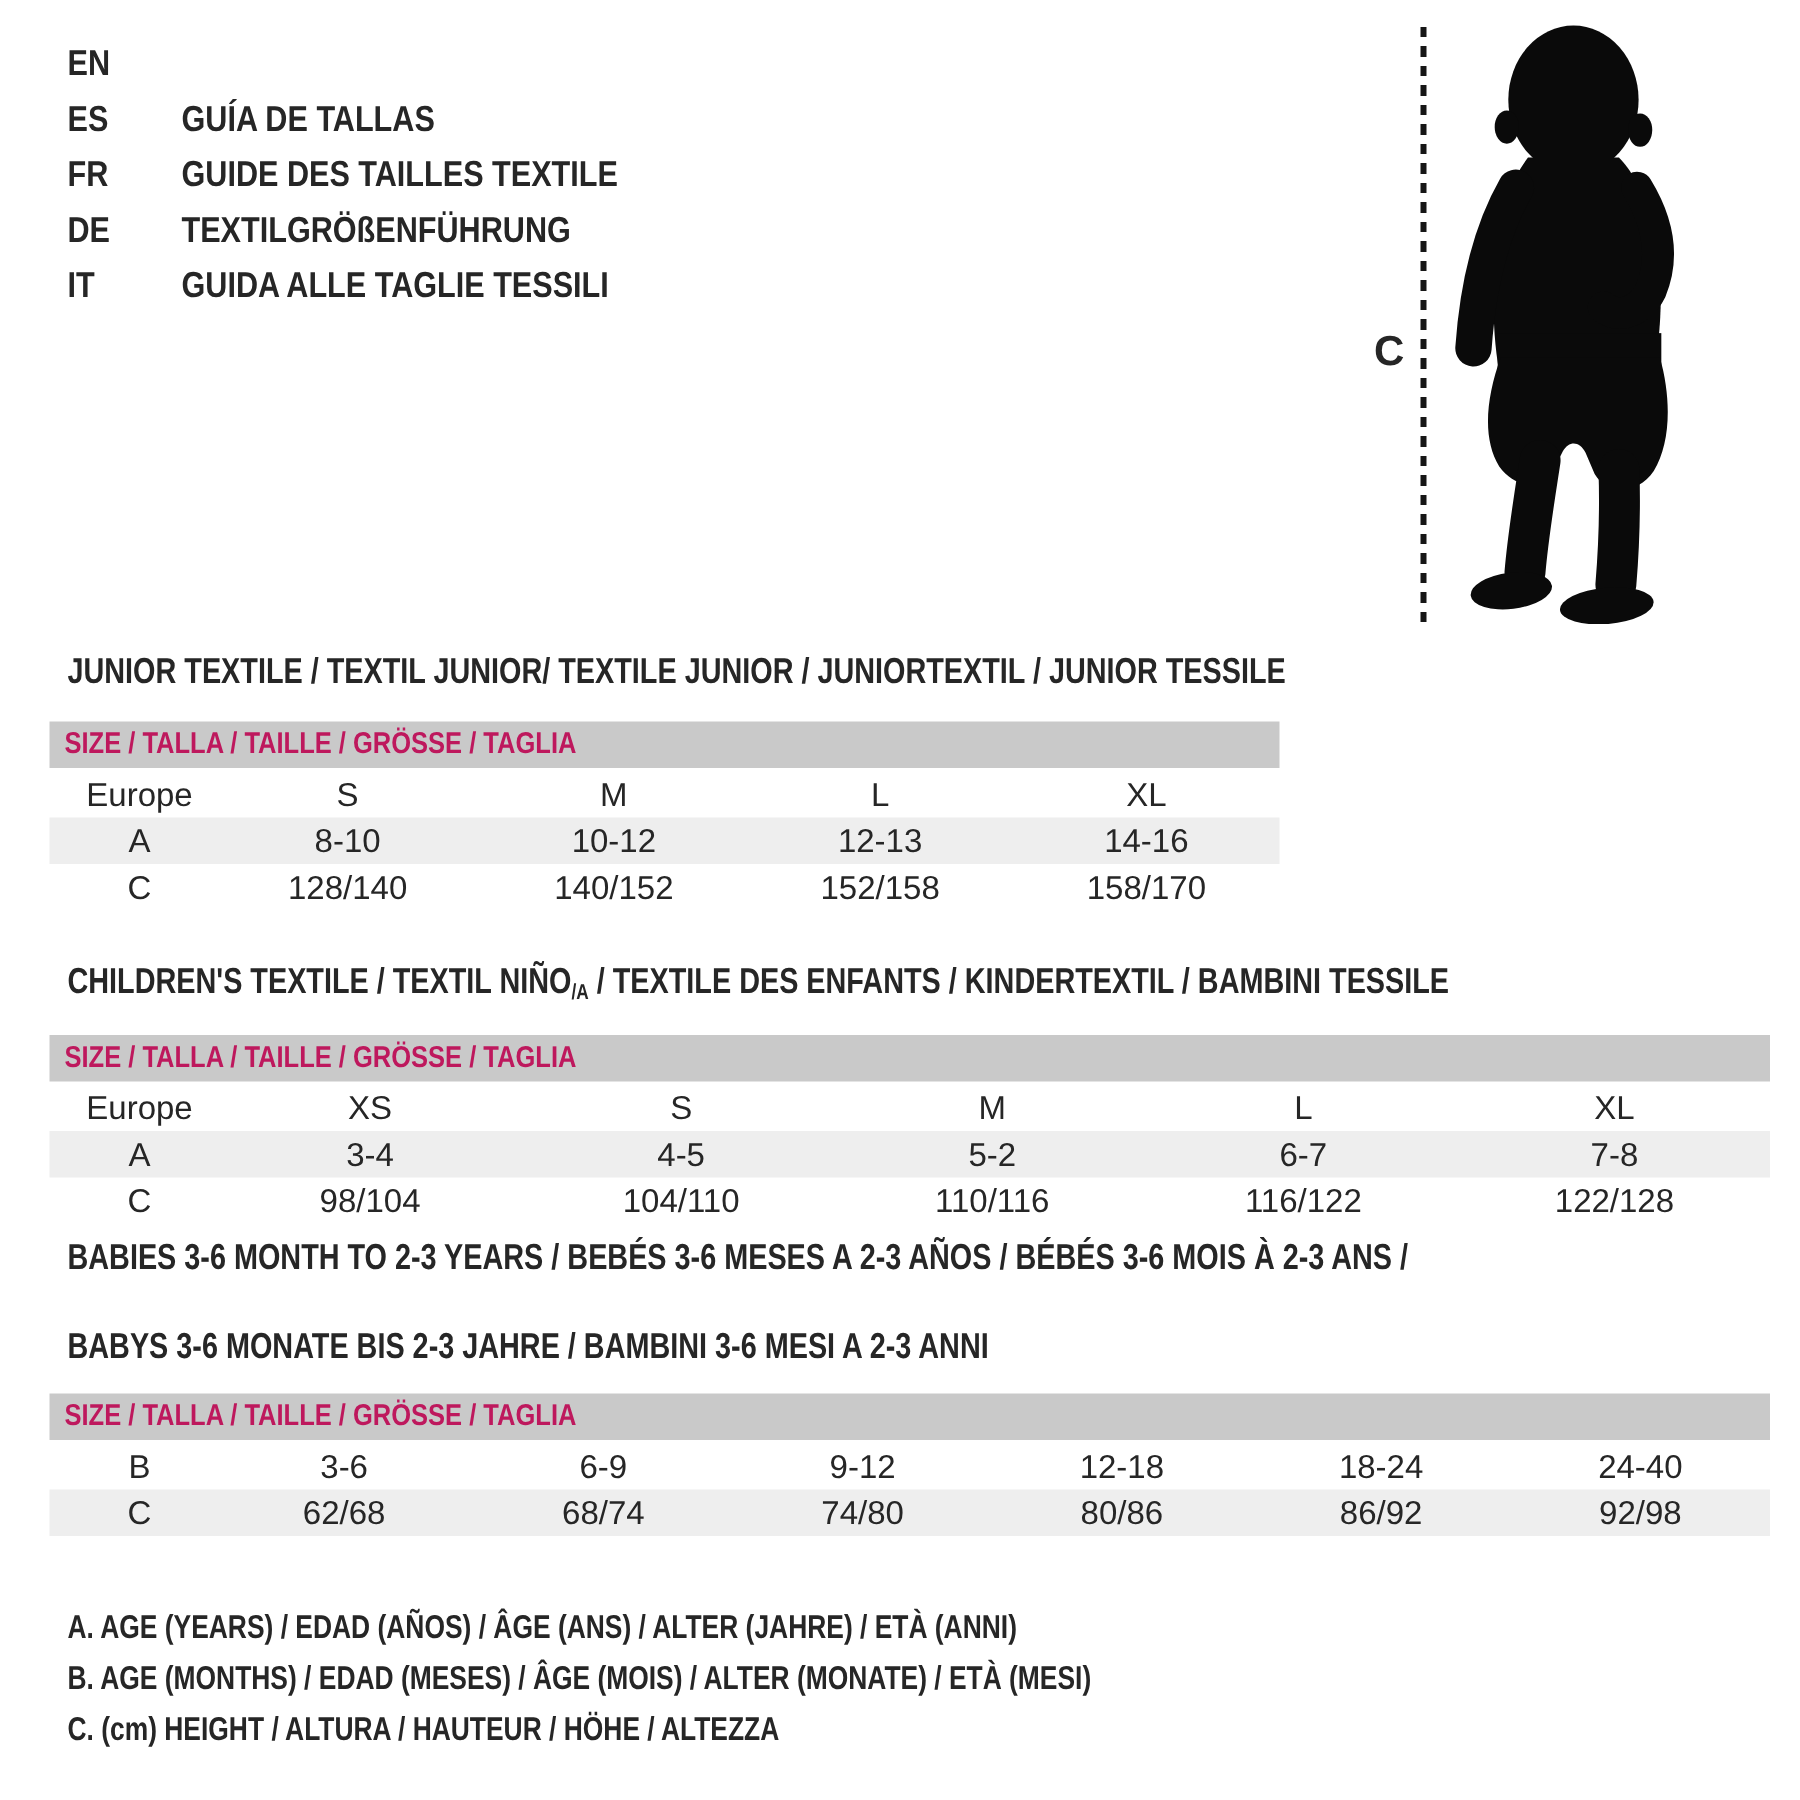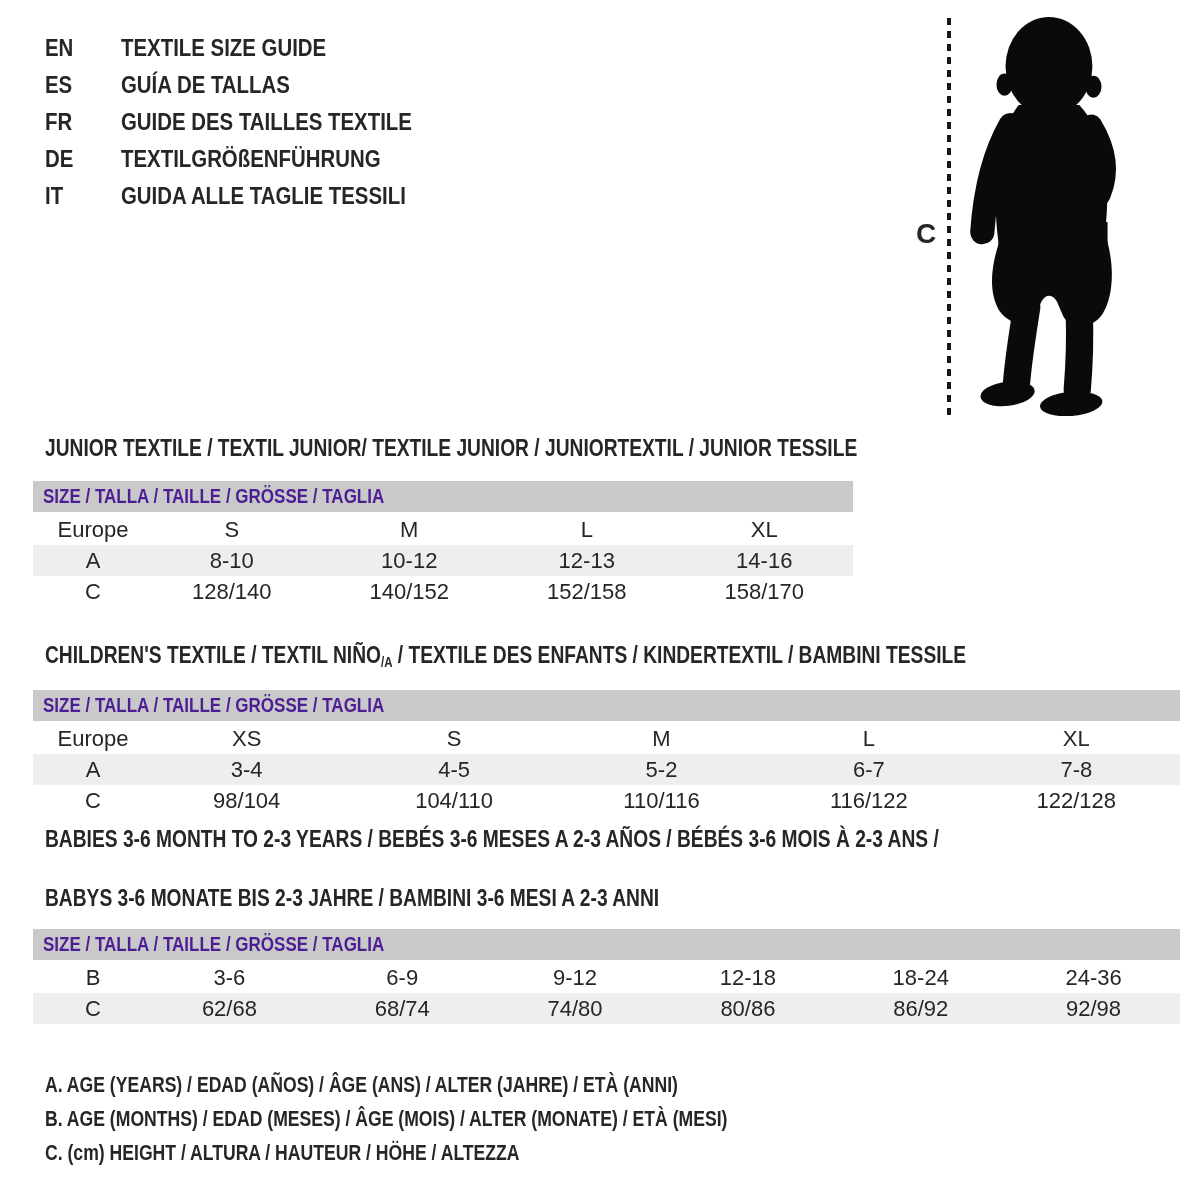--- a/index.html
+++ b/index.html
@@ -6,56 +6,55 @@
   .canvas{
     position:relative;width:1200px;height:1200px;background:#ffffff;
     font-family:"Liberation Sans", sans-serif;color:#262626;overflow:hidden;
   }
   
   .cx{display:inline-block;transform:scaleX(0.8);transform-origin:0 50%;white-space:nowrap;}
   .cx-m{display:inline-block;transform:scaleX(0.85);transform-origin:0 50%;white-space:nowrap;}
 
   
   .lang{position:absolute;left:45px;top:29px;}
-  .lang-row{display:flex;align-items:center;height:37px;font-weight:bold;font-size:24px;}
+  .lang-row{display:flex;align-items:flex-start;height:37px;font-weight:bold;font-size:24px;}
   .lang-code{width:76px;flex:0 0 76px;}
 
   
   .dash-line{position:absolute;left:947px;top:18px;width:4px;height:398px;
     background:repeating-linear-gradient(to bottom,#161616 0 7px,transparent 7px 13px);}
   .measure-c{position:absolute;left:916px;top:218px;font-size:28px;font-weight:bold;}
   .silhouette{position:absolute;left:964px;top:12px;}
 
   
   .sec-title{position:absolute;left:45px;font-size:24px;font-weight:bold;}
   .sub{font-size:0.6em;vertical-align:-0.28em;}
   .size-table{position:absolute;left:33px;}
   .band{height:31px;background:#c9c9c9;display:flex;align-items:center;
-    padding-left:10px;box-sizing:border-box;font-weight:bold;font-size:20px;color:#4c1d95;margin-bottom:2px;}
+    padding-left:10px;box-sizing:border-box;font-weight:bold;font-size:20px;color:#be185d;margin-bottom:2px;}
   .trow{display:grid;height:31px;align-items:center;font-size:22px;}
   .cols4{grid-template-columns:110px repeat(4,1fr);}
   .cols5{grid-template-columns:110px repeat(5,1fr);}
   .cols6{grid-template-columns:110px repeat(6,1fr);}
   .lbl{padding-left:10px;text-align:center;}
   .cell{text-align:center;}
   .shade{background:#eeeeee;}
 
   
   .legend{position:absolute;left:45px;top:1068px;}
   .legend-line{height:34px;display:flex;align-items:center;font-weight:bold;font-size:22px;}
 </style>
 </head>
 <body>
 
 <div class="canvas">
 
   <div class="lang">
     <div class="lang-row">
       <span class="lang-code"><span class="cx-m">EN</span></span>
-      <span class="lang-label"><span class="cx-m">TEXTILE SIZE GUIDE</span></span>
     </div>
     <div class="lang-row">
       <span class="lang-code"><span class="cx-m">ES</span></span>
       <span class="lang-label"><span class="cx-m">GUÍA DE TALLAS</span></span>
     </div>
     <div class="lang-row">
       <span class="lang-code"><span class="cx-m">FR</span></span>
       <span class="lang-label"><span class="cx-m">GUIDE DES TAILLES TEXTILE</span></span>
     </div>
     <div class="lang-row">
@@ -160,21 +159,21 @@
     <div class="band">
       <span class="cx-m">SIZE / TALLA / TAILLE / GRÖSSE / TAGLIA</span>
     </div>
     <div class="trow cols6">
       <span class="lbl">B</span>
       <span class="cell">3-6</span>
       <span class="cell">6-9</span>
       <span class="cell">9-12</span>
       <span class="cell">12-18</span>
       <span class="cell">18-24</span>
-      <span class="cell">24-36</span>
+      <span class="cell">24-40</span>
     </div>
     <div class="trow cols6 shade">
       <span class="lbl">C</span>
       <span class="cell">62/68</span>
       <span class="cell">68/74</span>
       <span class="cell">74/80</span>
       <span class="cell">80/86</span>
       <span class="cell">86/92</span>
       <span class="cell">92/98</span>
     </div>

